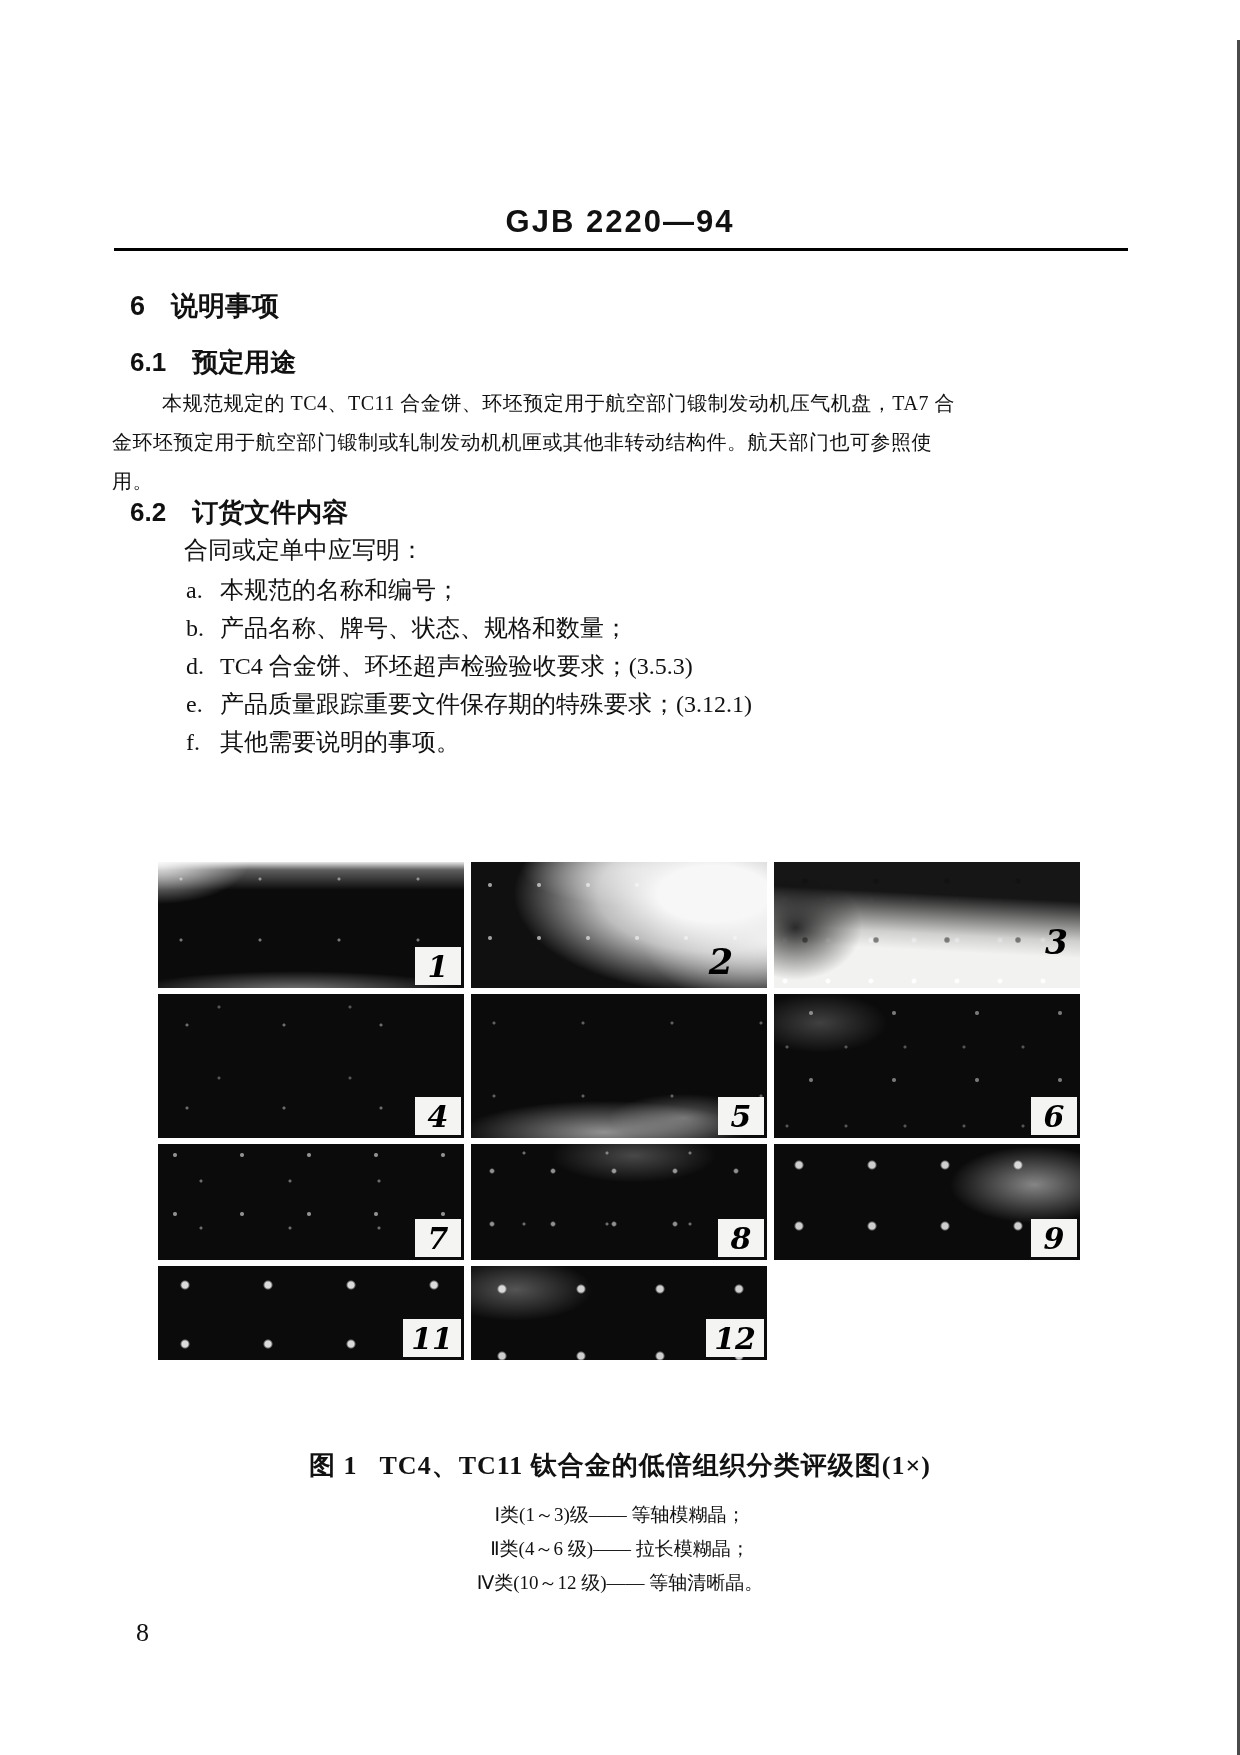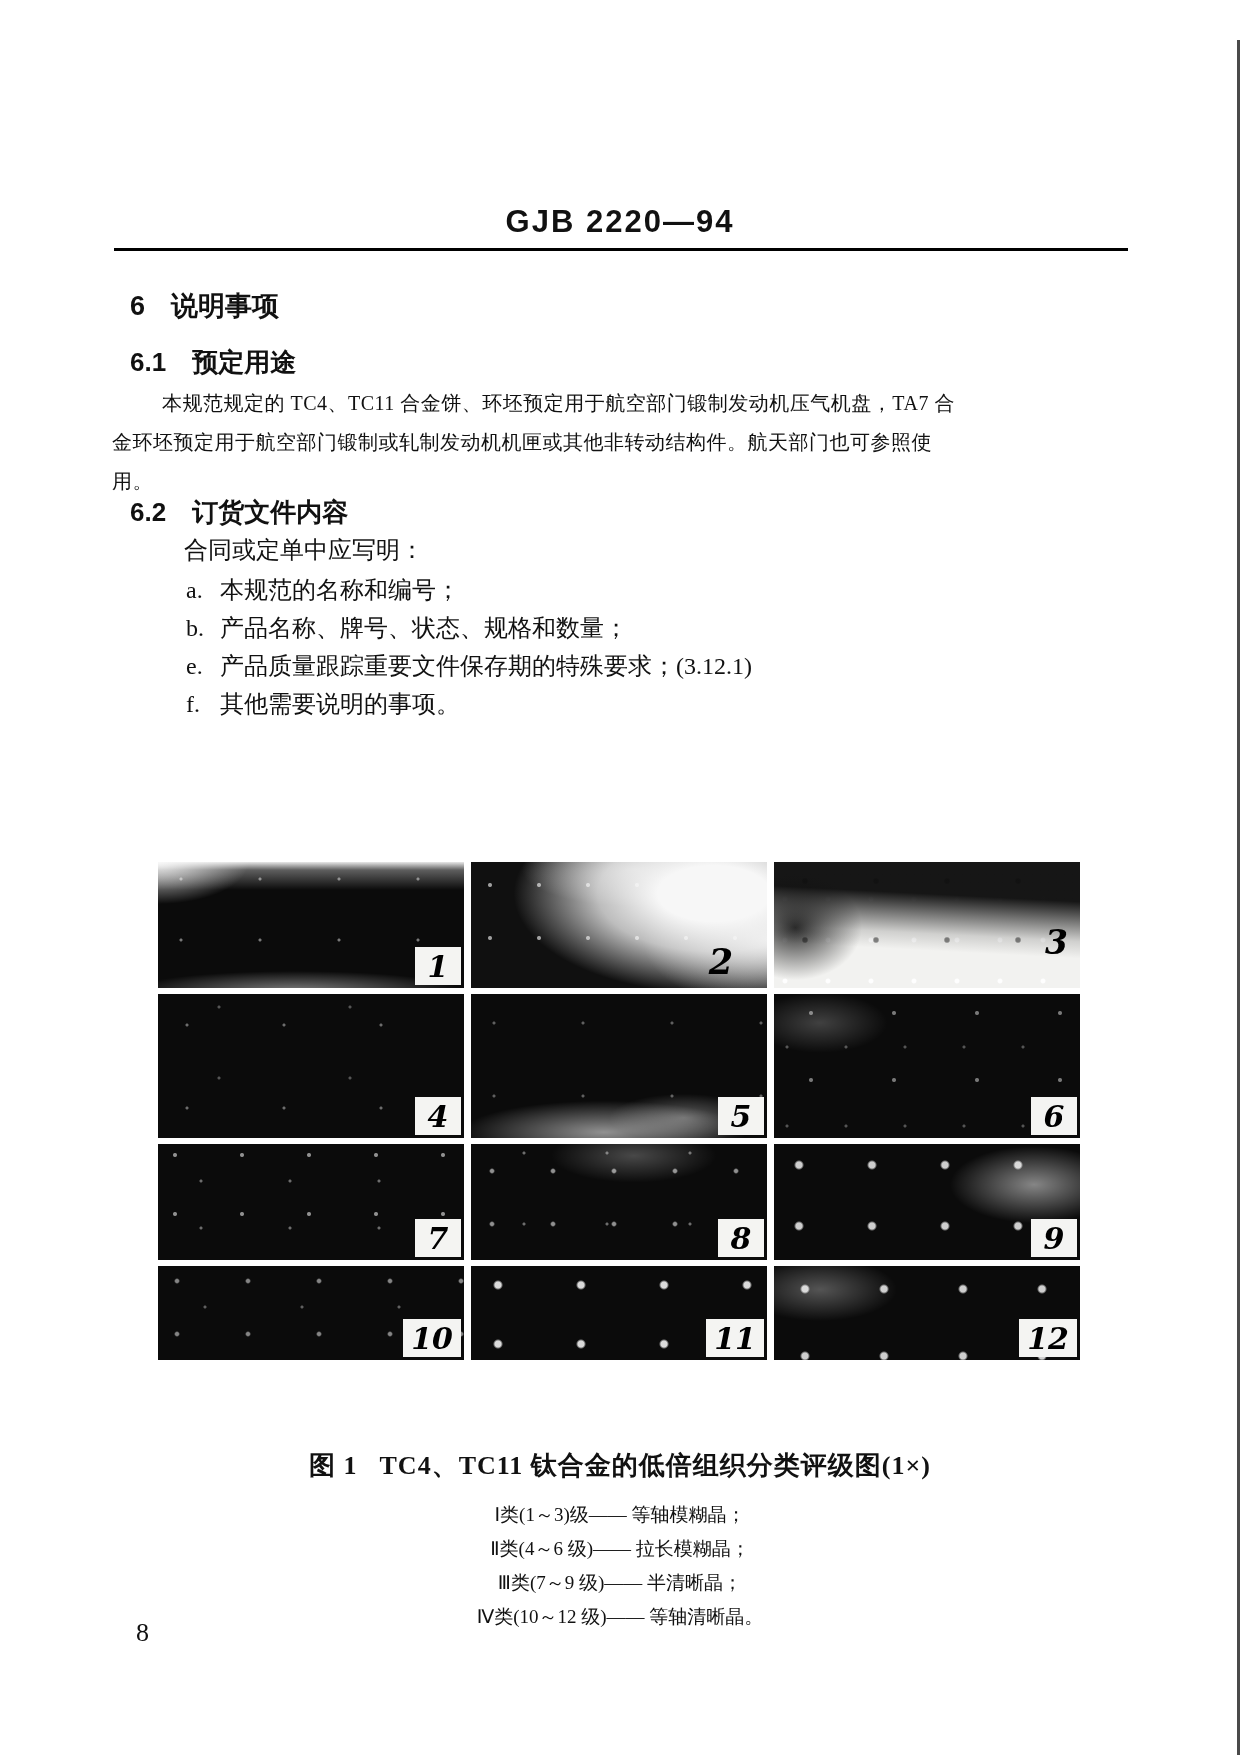--- a/index.html
+++ b/index.html
@@ -141,20 +141,21 @@
 
   <div class="h-sec h62">
     <span class="num">6.2</span><span>订货文件内容</span>
   </div>
 
   <div class="intro">合同或定单中应写明：</div>
 
   <div class="olist">
     <div class="li"><span class="lbl">a.</span><span>本规范的名称和编号；</span></div>
     <div class="li"><span class="lbl">b.</span><span>产品名称、牌号、状态、规格和数量；</span></div>
+    <div class="li"><span class="lbl">d.</span><span>TC4 合金饼、环坯超声检验验收要求；(3.5.3)</span></div>
     <div class="li"><span class="lbl">e.</span><span>产品质量跟踪重要文件保存期的特殊要求；(3.12.1)</span></div>
     <div class="li"><span class="lbl">f.</span><span>其他需要说明的事项。</span></div>
   </div>
 
   <div class="grid">
     <div class="ph c1">
         <span class="tag">1</span>
       </div>
     <div class="ph c2">
         <span class="tag bare">2</span>
@@ -173,38 +174,34 @@
       </div>
     <div class="ph c7">
         <span class="tag">7</span>
       </div>
     <div class="ph c8">
         <span class="tag">8</span>
       </div>
     <div class="ph c9">
         <span class="tag">9</span>
       </div>
-    <div class="ph c10">
-        <span class="tag wide">10</span>
-      </div>
     <div class="ph c11">
         <span class="tag wide">11</span>
       </div>
     <div class="ph c12">
         <span class="tag wide">12</span>
       </div>
   </div>
 
   <div class="fig-caption">
     <span class="fig-no">图 1</span><span>TC4、TC11 钛合金的低倍组织分类评级图(1×)</span>
   </div>
 
   <div class="legend">
     <div class="lg">Ⅰ类(1～3)级—— 等轴模糊晶；</div>
     <div class="lg">Ⅱ类(4～6 级)—— 拉长模糊晶；</div>
-    <div class="lg">Ⅲ类(7～9 级)—— 半清晰晶；</div>
     <div class="lg">Ⅳ类(10～12 级)—— 等轴清晰晶。</div>
   </div>
 
   <div class="page-num">8</div>
 
   <div class="edge-right"></div>
 </div>
 
 </body></html>

